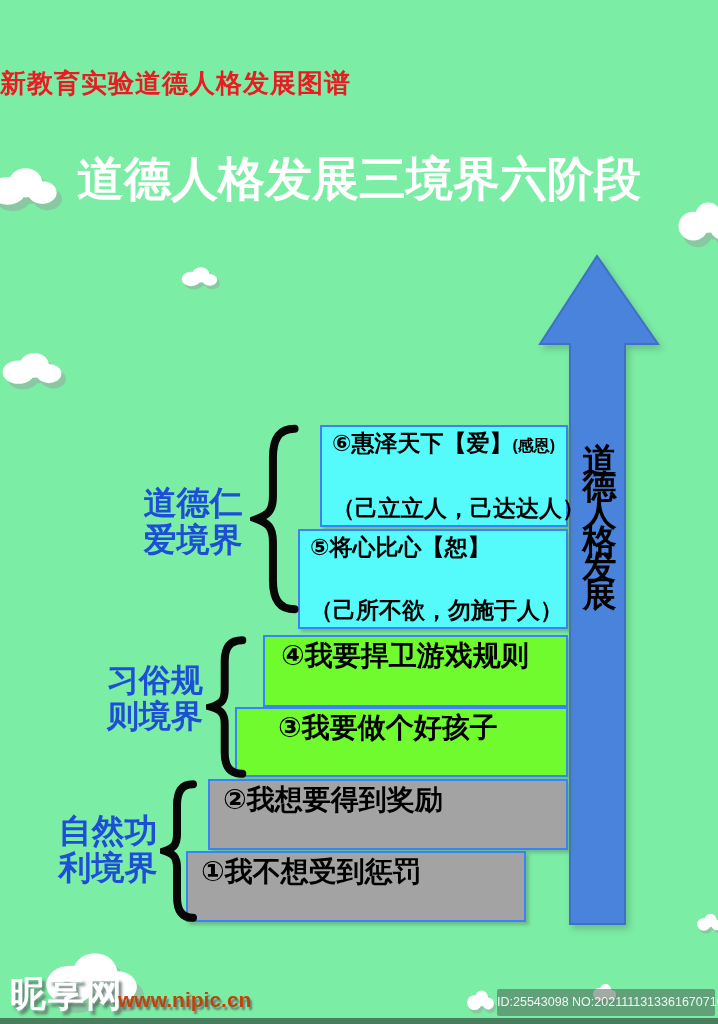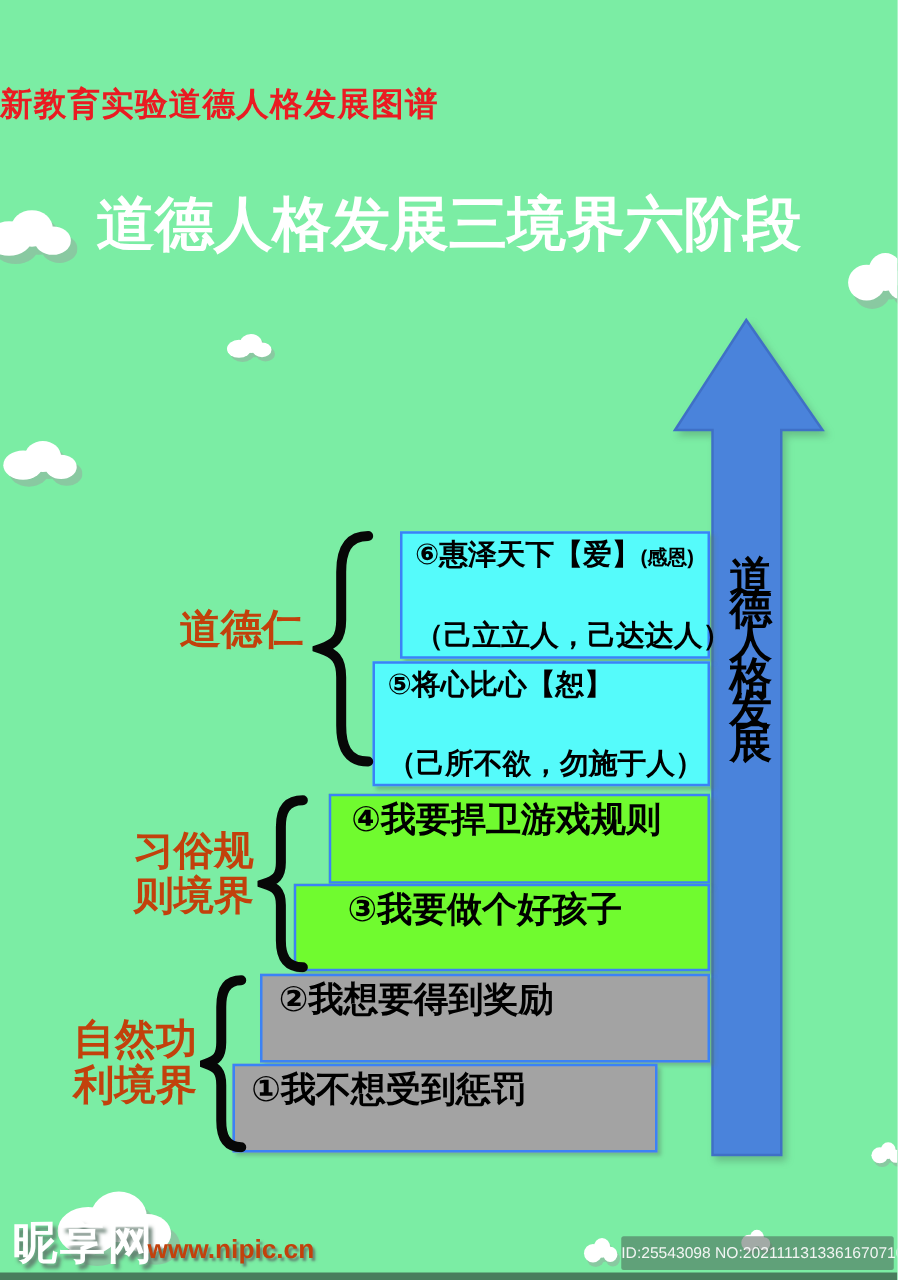--- a/index.html
+++ b/index.html
@@ -42,21 +42,21 @@
   .step-purple{background:#a3a3a3;font-size:28px;padding-left:13px;}
   .note{font-size:16px;font-weight:bold;}
   .s6{left:320px;top:425px;width:248px;height:102px;}
   .s5{left:298px;top:529px;width:270px;height:100px;}
   .s4{left:263px;top:635px;width:305px;height:72px;padding-left:16px;}
   .s3{left:235px;top:707px;width:333px;height:70px;padding-left:41px;}
   .s2{left:208px;top:779px;width:360px;height:71px;}
   .s1{left:186px;top:851px;width:340px;height:71px;}
   
   .realm{
-    position:absolute;text-align:center;color:#c2410c;
+    position:absolute;text-align:center;color:#1d4ed8;
     font-weight:900;
   }
   .r1{left:136px;top:484px;width:114px;font-size:33px;line-height:37px;}
   .r2{left:104px;top:662px;width:102px;font-size:32px;line-height:36px;}
   .r3{left:54px;top:812px;width:108px;font-size:33px;line-height:37px;}
   .brace{position:absolute;}
   .b1{left:250px;top:423px;width:54px;height:192px;}
   .b2{left:206px;top:636px;width:44px;height:142px;}
   .b3{left:160px;top:780px;width:40px;height:142px;}
   
@@ -227,20 +227,21 @@
   </svg>
   <svg class="brace b2" viewBox="0 0 40 100" preserveAspectRatio="none">
     <path d="M33 3 C20 3 17 10 17 18 L17 38 C17 46 13 48 5 50 C13 52 17 54 17 62 L17 82 C17 90 20 97 33 97" fill="none" stroke="#070707" stroke-width="8" stroke-linecap="round" vector-effect="non-scaling-stroke"></path>
   </svg>
   <svg class="brace b3" viewBox="0 0 40 100" preserveAspectRatio="none">
     <path d="M33 3 C20 3 17 10 17 18 L17 38 C17 46 13 48 5 50 C13 52 17 54 17 62 L17 82 C17 90 20 97 33 97" fill="none" stroke="#070707" stroke-width="8" stroke-linecap="round" vector-effect="non-scaling-stroke"></path>
   </svg>
 
   <div class="realm r1">
     <div>道德仁</div>
+    <div>爱境界</div>
   </div>
   <div class="realm r2">
     <div>习俗规</div>
     <div>则境界</div>
   </div>
   <div class="realm r3">
     <div>自然功</div>
     <div>利境界</div>
   </div>
 

